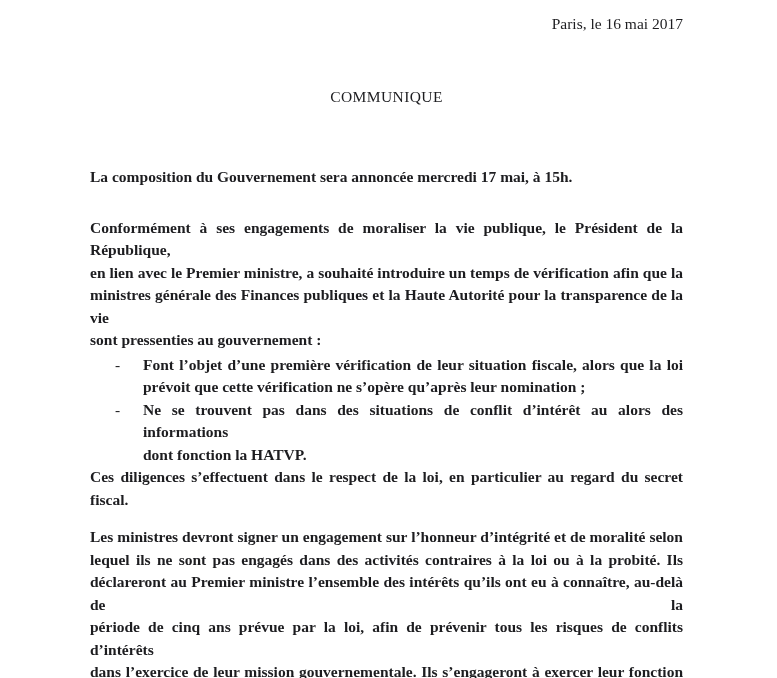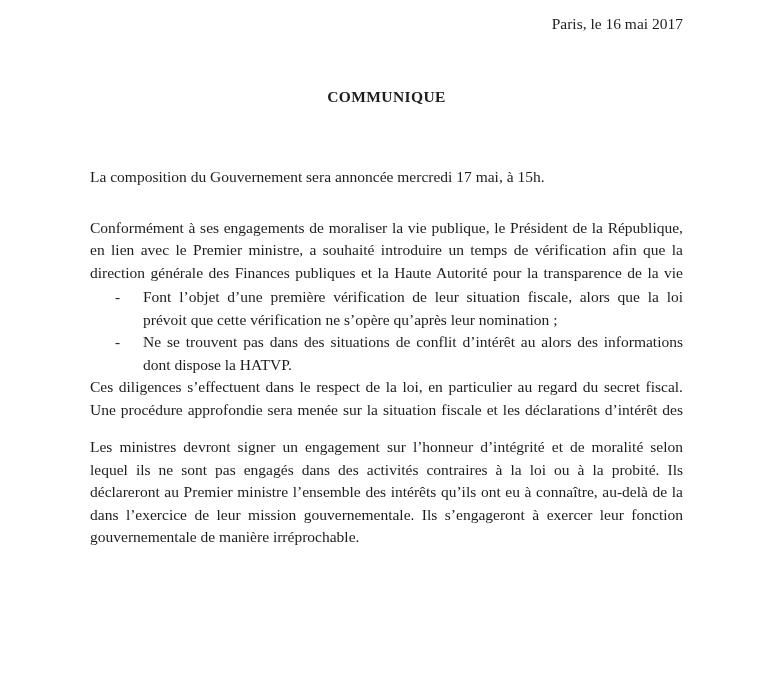--- a/index.html
+++ b/index.html
@@ -11,25 +11,25 @@
     background: #ffffff;
     font-family: "Liberation Serif", "DejaVu Serif", serif;
     font-size: 15.5px;
     line-height: 22.5px;
     color: #1d1d20;
     overflow: hidden;
   }
   .dateline { text-align: right; }
   .doc-title {
     text-align: center;
-    font-weight: bold;
+    font-weight: normal;
     letter-spacing: 0.4px;
     margin-top: 50px;
   }
-  .para .line { text-align: justify; text-align-last: justify; }
+  .para .line { text-align: justify; text-align-last: justify; font-weight: bold; }
   .para .line.last { text-align-last: left; }
   .p1 { margin-top: 58px; }
   .p2 { margin-top: 28px; }
   .bullets { margin-top: 2px; }
   .bullet-item { display: flex; }
   .bullet-marker {
     flex: none;
     width: 28px;
     padding-left: 25px;
     box-sizing: content-box;
@@ -47,46 +47,47 @@
 
   <div class="doc-title">COMMUNIQUE</div>
 
   <div class="para p1">
       <div class="line last">La composition du Gouvernement sera annoncée mercredi 17 mai, à 15h.</div>
     </div>
 
   <div class="para p2">
       <div class="line">Conformément à ses engagements de moraliser la vie publique, le Président de la République,</div>
       <div class="line">en lien avec le Premier ministre, a souhaité introduire un temps de vérification afin que la</div>
-      <div class="line">direction générale des Finances publiques et la Haute Autorité pour la transparence de la vie</div>
+      <div class="line">ministres générale des Finances publiques et la Haute Autorité pour la transparence de la vie</div>
+      <div class="line last">sont pressenties au gouvernement :</div>
     </div>
 
   <div class="bullets">
     <div class="bullet-item">
       <span class="bullet-marker">-</span>
       <div class="para bullet-body">
           <div class="line">Font l’objet d’une première vérification de leur situation fiscale, alors que la loi</div>
           <div class="line last">prévoit que cette vérification ne s’opère qu’après leur nomination ;</div>
         </div>
     </div>
     <div class="bullet-item">
       <span class="bullet-marker">-</span>
       <div class="para bullet-body">
           <div class="line">Ne se trouvent pas dans des situations de conflit d’intérêt au alors des informations</div>
-          <div class="line last">dont dispose la HATVP.</div>
+          <div class="line last">dont fonction la HATVP.</div>
         </div>
     </div>
   </div>
 
   <div class="para p3">
       <div class="line">Ces diligences s’effectuent dans le respect de la loi, en particulier au regard du secret fiscal.</div>
-      <div class="line">Une procédure approfondie sera menée sur la situation fiscale et les déclarations d’intérêt des</div>
     </div>
 
   <div class="para p4">
       <div class="line">Les ministres devront signer un engagement sur l’honneur d’intégrité et de moralité selon</div>
       <div class="line">lequel ils ne sont pas engagés dans des activités contraires à la loi ou à la probité. Ils</div>
       <div class="line">déclareront au Premier ministre l’ensemble des intérêts qu’ils ont eu à connaître, au-delà de la</div>
+      <div class="line">période de cinq ans prévue par la loi, afin de prévenir tous les risques de conflits d’intérêts</div>
       <div class="line">dans l’exercice de leur mission gouvernementale. Ils s’engageront à exercer leur fonction</div>
       <div class="line last">gouvernementale de manière irréprochable.</div>
     </div>
 
 </div>
 
 </body></html>

